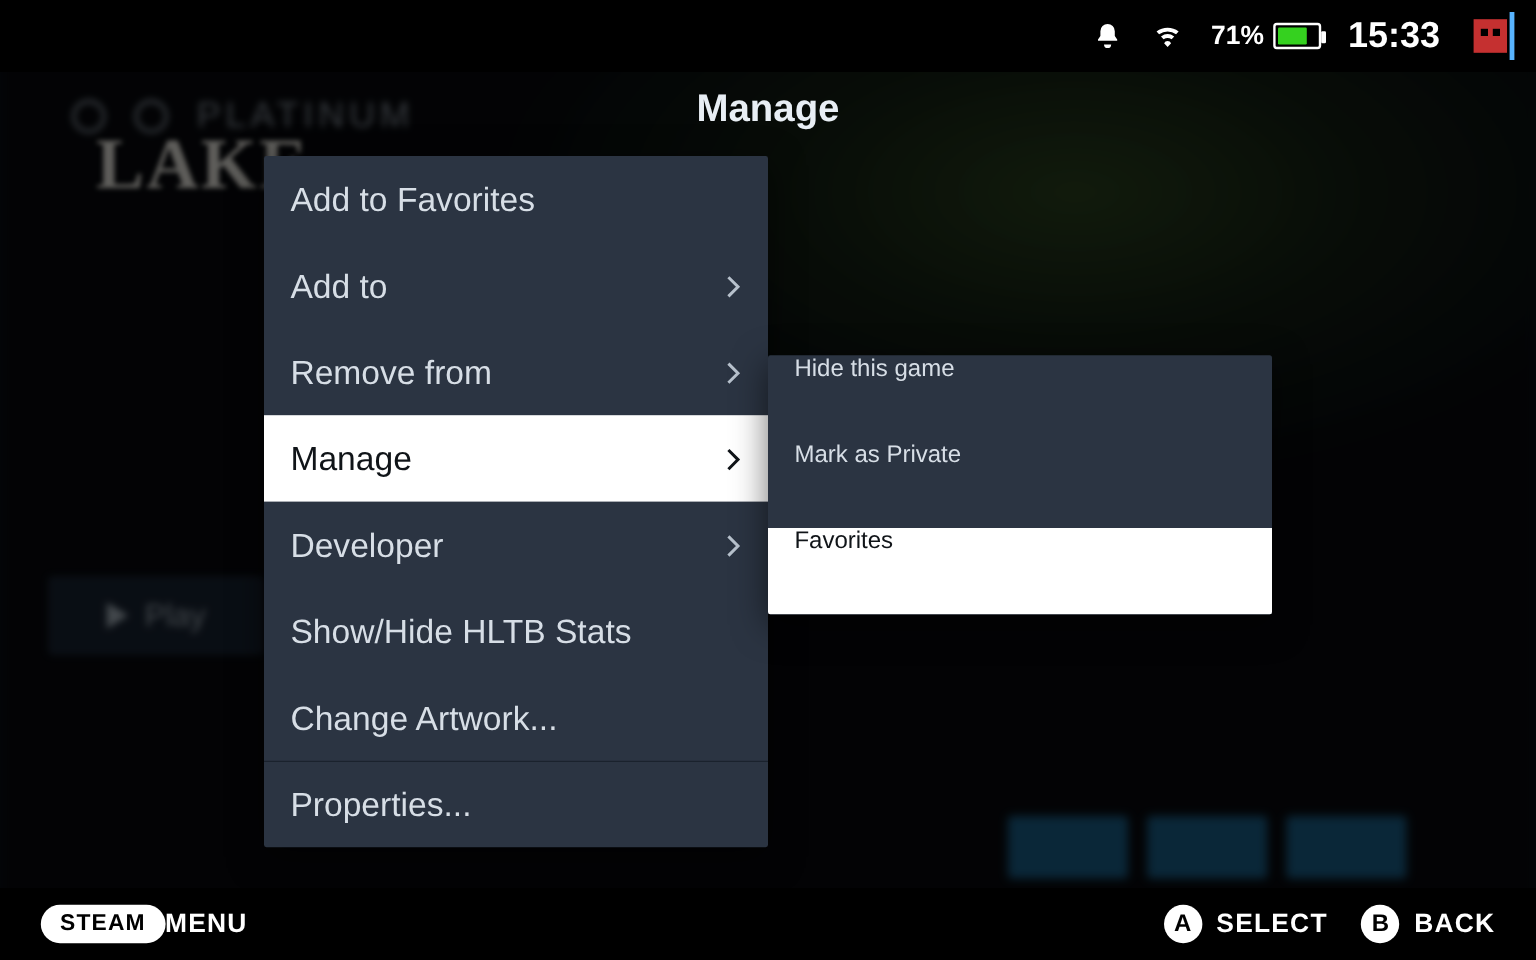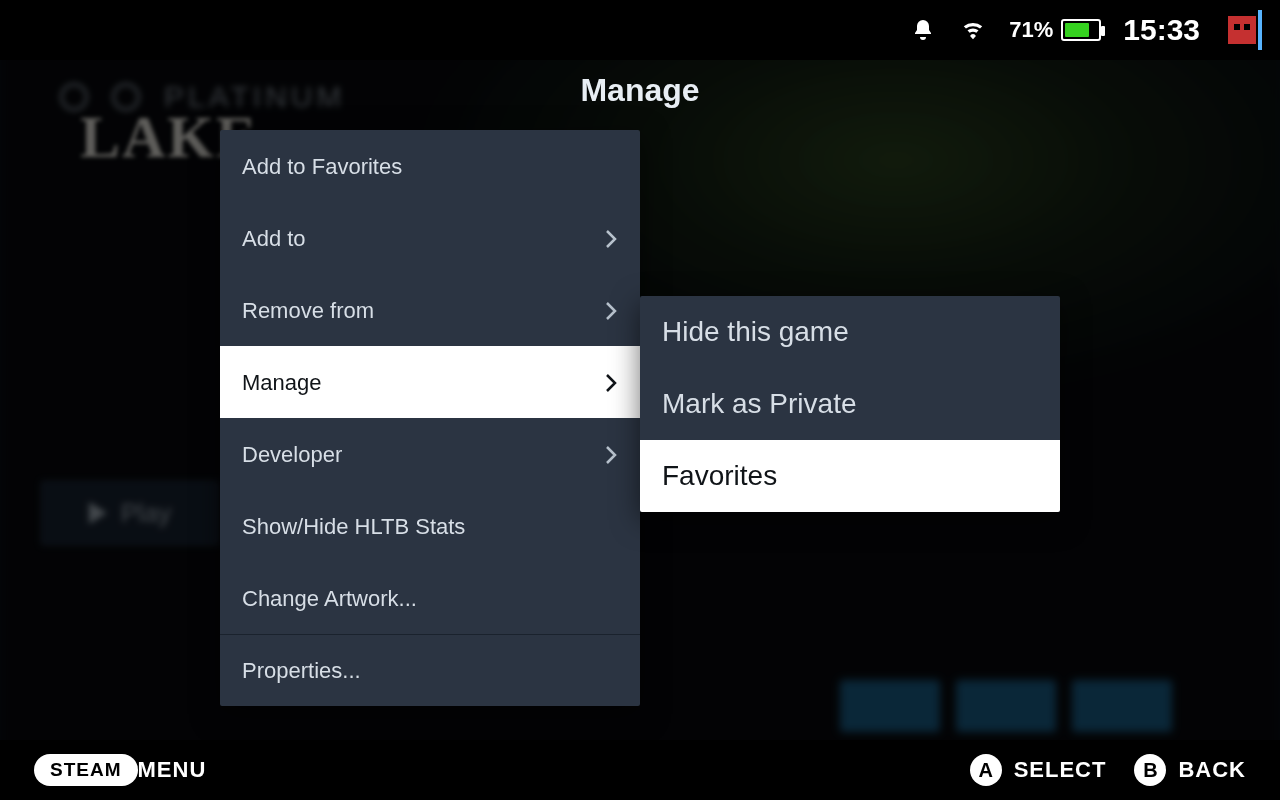--- a/index.html
+++ b/index.html
@@ -89,39 +89,39 @@
     position:absolute; left:220px; top:130px; width:420px;
     background:#2b3442;
     box-shadow: 0 8px 28px rgba(0,0,0,.55);
     border-radius:2px;
     display:flex; flex-direction:column;
     overflow:hidden;
   }
   .menu .item {
     height:72px; padding:0 22px;
     display:flex; align-items:center; justify-content:space-between;
-    font-size:22px; color:#d7dee6;
+    font-size:28px; color:#d7dee6;
     border-top:1px solid rgba(0,0,0,0);
   }
   .menu .item.sep { border-top:1px solid #1a222d; }
   .menu .item.selected { background:#fff; color:#101418; }
   .menu .item.selected .chev path{ stroke:#101418;}
   .chev { width:14px; height:24px; }
   .chev path{ stroke:#b7c1cc; stroke-width:2.5; fill:none; }
   .item .label{ flex:1; }
 
   
   .submenu {
     position:absolute; left:640px; top:296px; width:420px;
     background:#2b3442;
     box-shadow: 0 8px 28px rgba(0,0,0,.55);
     border-radius:2px;
     overflow:hidden;
   }
-  .submenu .item { height:72px; padding:0 22px; display:flex; align-items:center; font-size:28px; color:#d7dee6;}
+  .submenu .item { height:72px; padding:0 22px; display:flex; font-size:20px; color:#d7dee6;}
   .submenu .item.selected { background:#fff; color:#101418; }
 
   
   .bottombar {
     position:absolute; left:0; right:0; bottom:0; height:60px;
     background:#000;
     display:flex; align-items:center; justify-content:space-between;
     padding:0 34px;
   }
   .bb-left { display:flex; align-items:center; }

